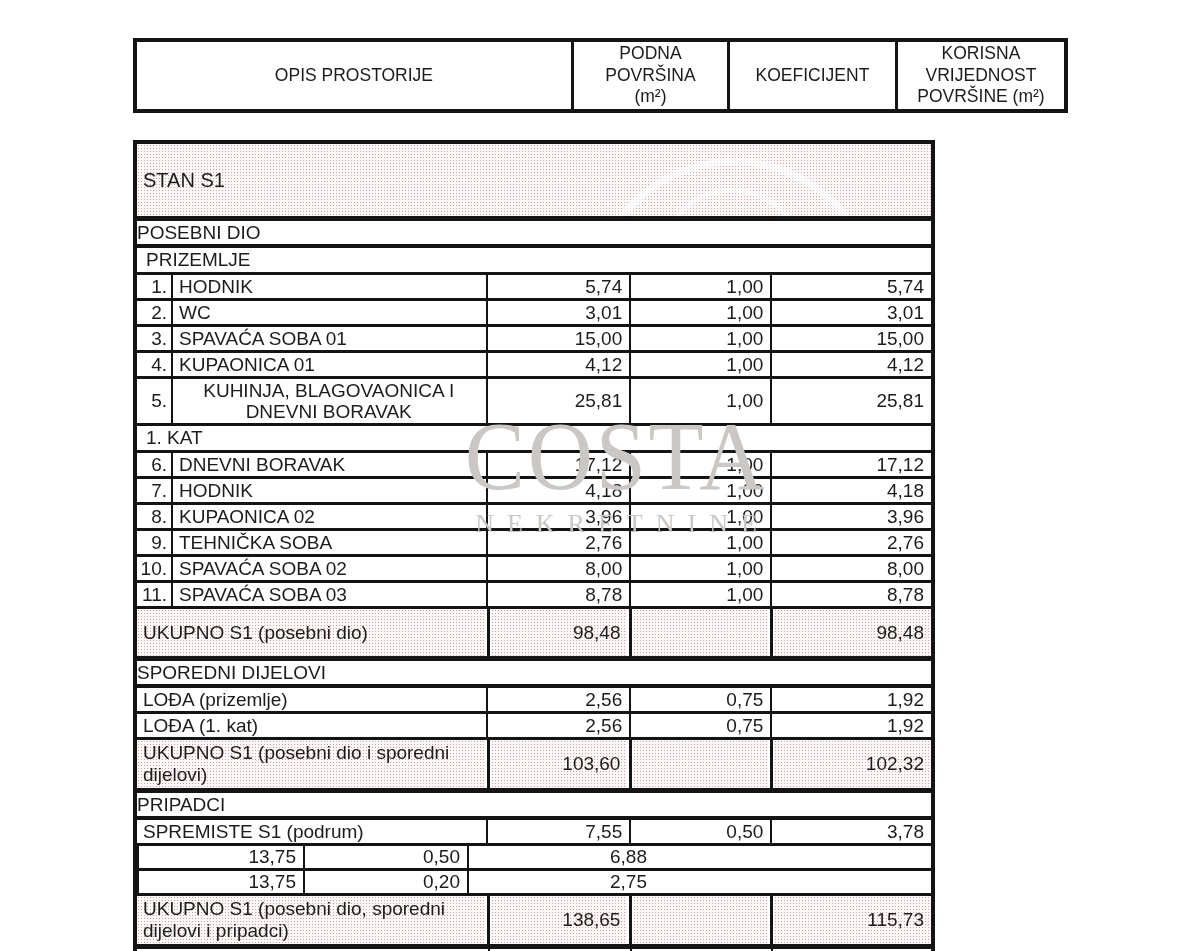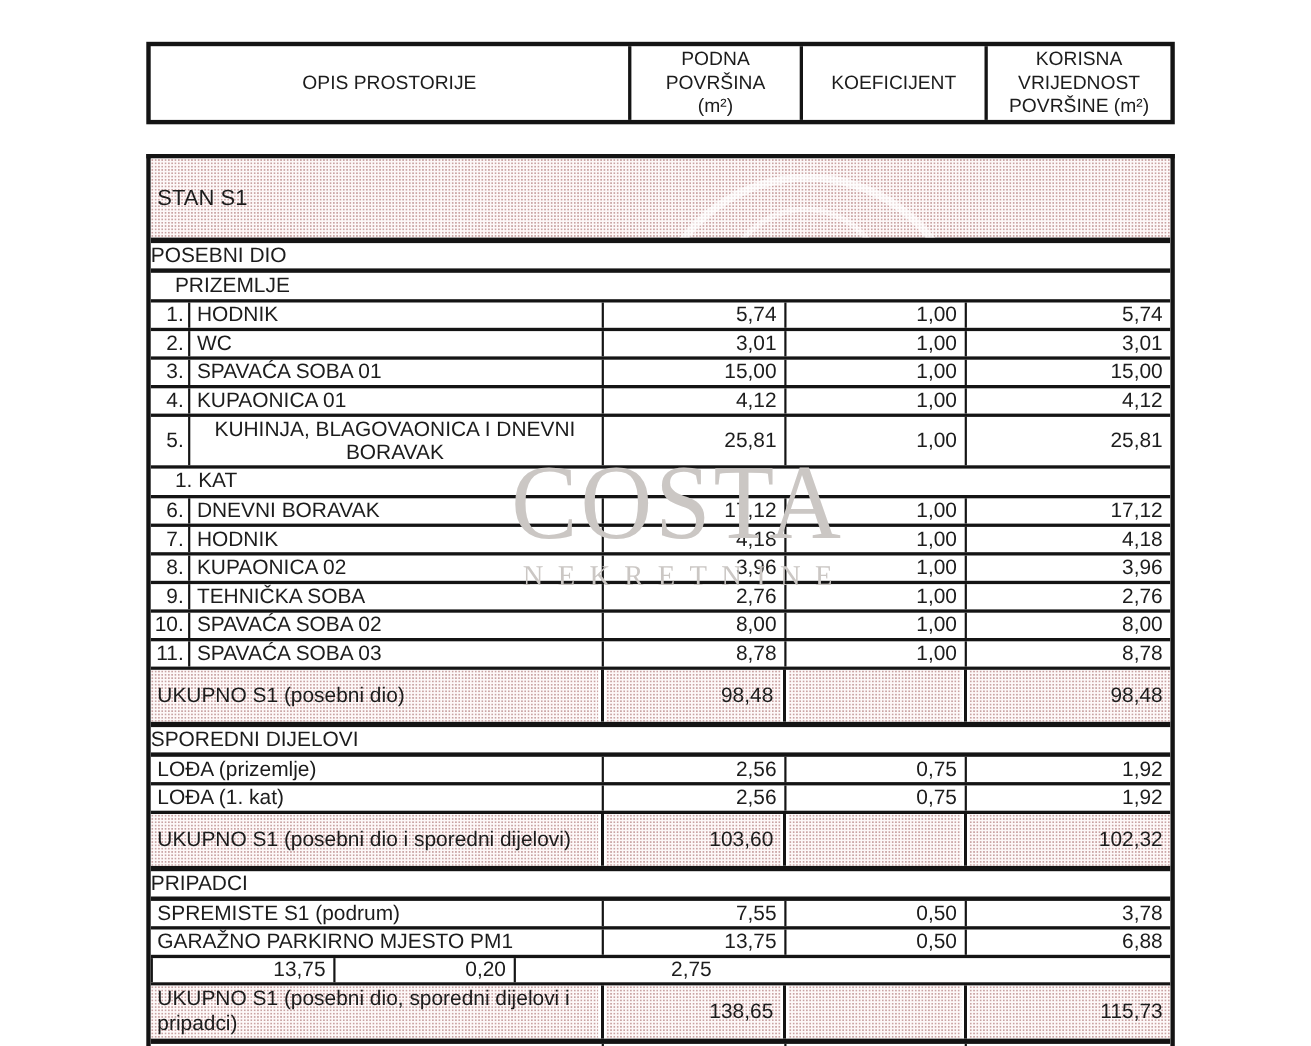--- a/index.html
+++ b/index.html
@@ -22,21 +22,21 @@
     display:flex;align-items:center;justify-content:center;text-align:center;
     font-size:17.5px;line-height:1.22;padding:2px 14px;
   }
   .hc-desc{width:466px;}
   .hc-area{width:166px;border-left:3px solid var(--line);}
   .hc-coef{width:180px;border-left:3px solid var(--line);padding:2px 6px;}
   .hc-value{width:180px;border-left:3px solid var(--line);}
 
   
   .body-table{
-    position:absolute;left:133px;top:140px;width:935px;height:811px;
+    position:absolute;left:133px;top:140px;width:802px;height:811px;
     border-left:4px solid var(--line);border-right:4px solid var(--line);
     border-top:4px solid var(--line);background:#fff;overflow:hidden;
   }
   .row{display:flex;border-bottom:3px solid var(--line);font-size:19px;}
 
   .shade{
     background-color:var(--shade-bg);
     background-image:radial-gradient(circle,var(--shade-dot) 0 0.8px,rgba(0,0,0,0) 0.9px);
     background-size:3px 3px;
   }
@@ -48,21 +48,21 @@
   .row-apartment .swirl{
     position:absolute;left:452px;top:14px;width:290px;height:290px;
     border:7px solid rgba(255,255,255,0.65);border-radius:50%;
   }
   .row-apartment .swirl2{
     position:absolute;left:520px;top:44px;width:150px;height:150px;
     border:5px solid rgba(255,255,255,0.5);border-radius:50%;
   }
 
   .row-section{height:27px;border-bottom-width:4px;align-items:center;justify-content:flex-start;}
-  .row-subsection{height:27px;align-items:center;padding-left:22px;text-align:center;}
+  .row-subsection{height:27px;align-items:center;padding-left:9px;text-align:center;}
 
   .row-item{min-height:25px;}
   .c-desc{width:410px;display:flex;}
   .c-num{
     width:36px;border-right:2.5px solid var(--line);
     display:flex;align-items:center;justify-content:flex-end;padding-right:4px;
   }
   .c-lbl{flex:1;display:flex;align-items:center;padding:1px 8px 1px 6px;line-height:21px;text-align:center;}
   .row-item.plain .c-lbl{padding-left:6px;}
   .num-cell{display:flex;align-items:center;justify-content:flex-end;padding-right:7px;}
@@ -254,23 +254,20 @@
     </div>
     <div class="row row-item plain">
       <div class="c-desc">
         <div class="c-lbl">SPREMISTE S1 (podrum)</div>
       </div>
       <div class="c-area num-cell">7,55</div>
       <div class="c-coef num-cell">0,50</div>
       <div class="c-value num-cell">3,78</div>
     </div>
     <div class="row row-item plain">
-      <div class="c-desc">
-        <div class="c-lbl">GARAŽNO PARKIRNO MJESTO PM1</div>
-      </div>
       <div class="c-area num-cell">13,75</div>
       <div class="c-coef num-cell">0,50</div>
       <div class="c-value num-cell">6,88</div>
     </div>
     <div class="row row-item plain">
       <div class="c-area num-cell">13,75</div>
       <div class="c-coef num-cell">0,20</div>
       <div class="c-value num-cell">2,75</div>
     </div>
     <div class="row row-total">

